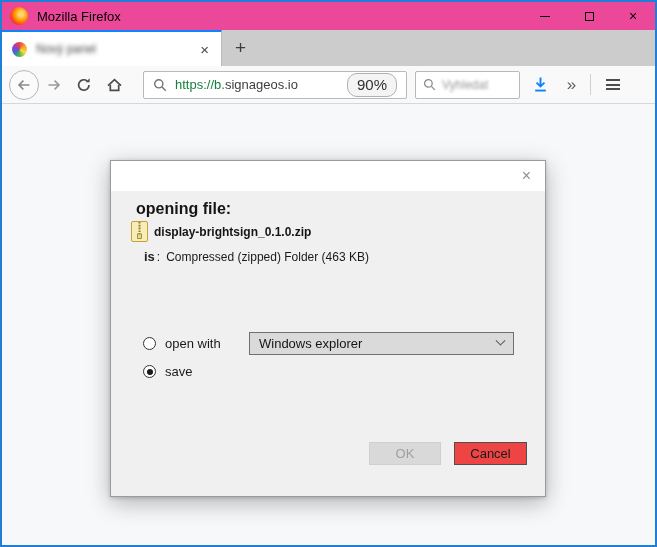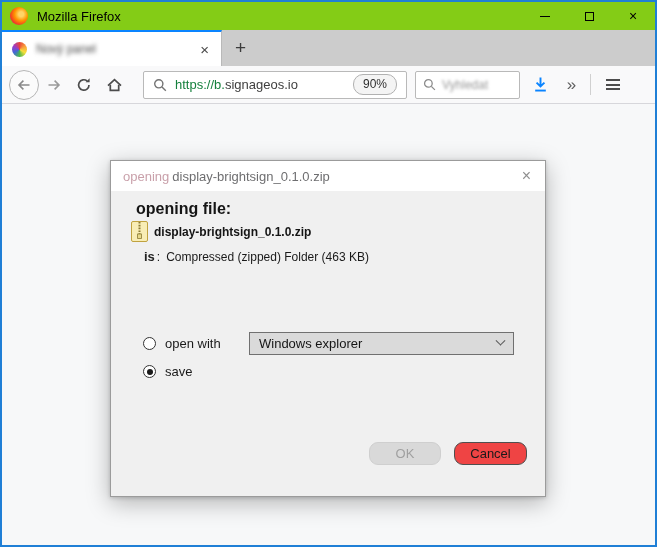--- a/index.html
+++ b/index.html
@@ -5,21 +5,21 @@
   * { margin:0; padding:0; box-sizing:border-box; }
   html,body { background:#ffffff; }
   body { font-family:"Liberation Sans", sans-serif; }
 
   .window{
     position:relative; width:657px; height:547px;
     border:2px solid #1f7fd6; background:#f7f8f9; overflow:hidden;
   }
 
   
-  .titlebar{ height:28px; background:#84cc16; display:flex; align-items:center; }
+  .titlebar{ height:28px; background:#ec4899; display:flex; align-items:center; }
   .ff-logo{
     width:18px; height:18px; border-radius:50%; margin-left:8px; flex:none;
     background:radial-gradient(circle at 62% 40%, #ffd567 0 16%, #ff9500 42%, #f6461e 66%, #d5017e 88%, #8a2ab2 100%);
   }
   .win-title{ font-size:13px; color:#000; margin-left:9px; }
   .win-controls{ margin-left:auto; display:flex; height:100%; }
   .win-btn{ width:44px; height:100%; display:flex; align-items:center; justify-content:center; }
   .min-shape{ width:10px; height:1px; background:#000; display:block; }
   .max-shape{ width:9px; height:9px; border:1px solid #000; display:block; }
   .close-glyph{ font-size:14px; color:#000; line-height:1; }
@@ -49,21 +49,21 @@
   .fwd-btn,.reload-btn,.home-btn{ width:30px; height:30px; }
   .urlbar{
     margin-left:14px; width:264px; height:28px; background:#ffffff;
     border:1px solid #b9b9b9; border-radius:2px; display:flex; align-items:center; padding:0 9px;
   }
   .url-text{ font-size:13px; margin-left:8px; white-space:nowrap; }
   .url-scheme{ color:#15803d; }
   .url-domain{ color:#404040; }
   .zoom-badge{
     margin-left:auto; border:1px solid #b1b1b1; border-radius:10px;
-    background:#f4f4f4; font-size:12px; color:#303030; padding:2px 9px; line-height:1.2;
+    background:#f4f4f4; font-size:15px; color:#303030; padding:2px 9px; line-height:1.2;
   }
   .searchbar{
     margin-left:8px; width:105px; height:28px; background:#ffffff;
     border:1px solid #b9b9b9; border-radius:2px; display:flex; align-items:center; padding:0 7px;
   }
   .search-ph{ font-size:12px; color:#9a9a9a; margin-left:6px; filter:blur(1.5px); white-space:nowrap; overflow:hidden; }
   .dl-btn{ width:34px; height:30px; margin-left:3px; }
   .overflow-btn{ width:28px; height:30px; font-size:17px; color:#5f5f5f; letter-spacing:-1px; }
   .toolbar-sep{ width:1px; height:21px; background:#d0d0d0; margin:0 5px; }
   .menu-btn{ width:34px; height:30px; }
@@ -102,21 +102,21 @@
   .radio.checked::after{ content:""; width:6px; height:6px; border-radius:50%; background:#1a1a1a; }
 
   .select{
     position:absolute; left:138px; top:171px; width:265px; height:23px;
     background:#dadada; border:1px solid #707070;
     display:flex; align-items:center; padding:0 9px; font-size:13px; color:#151515;
   }
   .select-chevron{ margin-left:auto; width:7px; height:7px; border-right:1.4px solid #555; border-bottom:1.4px solid #555;
     transform:rotate(45deg) translate(-2px,-2px); }
 
-  .btn{ position:absolute; height:23px; display:flex; align-items:center; justify-content:center; font-size:13px;border-radius:9px; }
+  .btn{ position:absolute; height:23px; display:flex; align-items:center; justify-content:center; font-size:13px; }
   .btn-ok{ left:258px; top:281px; width:72px; background:#d9d9d9; border:1px solid #cfcfcf; color:#a0a0a0; }
   .btn-cancel{ left:343px; top:281px; width:73px; background:#ef4444; border:1px solid #4f4f4f; color:#1a1a1a; }
 </style>
 </head>
 <body>
 
 <div class="window">
 
   <div class="titlebar">
     <span class="ff-logo"></span>
@@ -197,21 +197,20 @@
     <div class="nav-btn menu-btn">
         <span class="hamburger"></span>
       </div>
   </div>
 
   <div class="content">
 
     <div class="dialog">
 
       <div class="dlg-titlebar">
-        <span class="dlg-title"><span class="dlg-title-highlight">opening</span><span class="dlg-title-file">display-brightsign_0.1.0.zip</span></span>
         <span class="dlg-close">×</span>
       </div>
 
       <div class="lbl-openingfile">opening file:</div>
 
       <span class="zip-icon">
         <svg width="17" height="21" viewBox="0 0 17 21">
           <rect x="0.5" y="0.5" width="16" height="20" rx="1.5" fill="#f8edb5" stroke="#c0a23f"></rect>
           <line x1="8.5" y1="1" x2="8.5" y2="13.5" stroke="#8a7a33" stroke-width="2" stroke-dasharray="1.6,1.2"></line>
           <rect x="6.6" y="13" width="3.8" height="4.4" fill="#e8d98a" stroke="#8a7a33" stroke-width="0.8"></rect>

